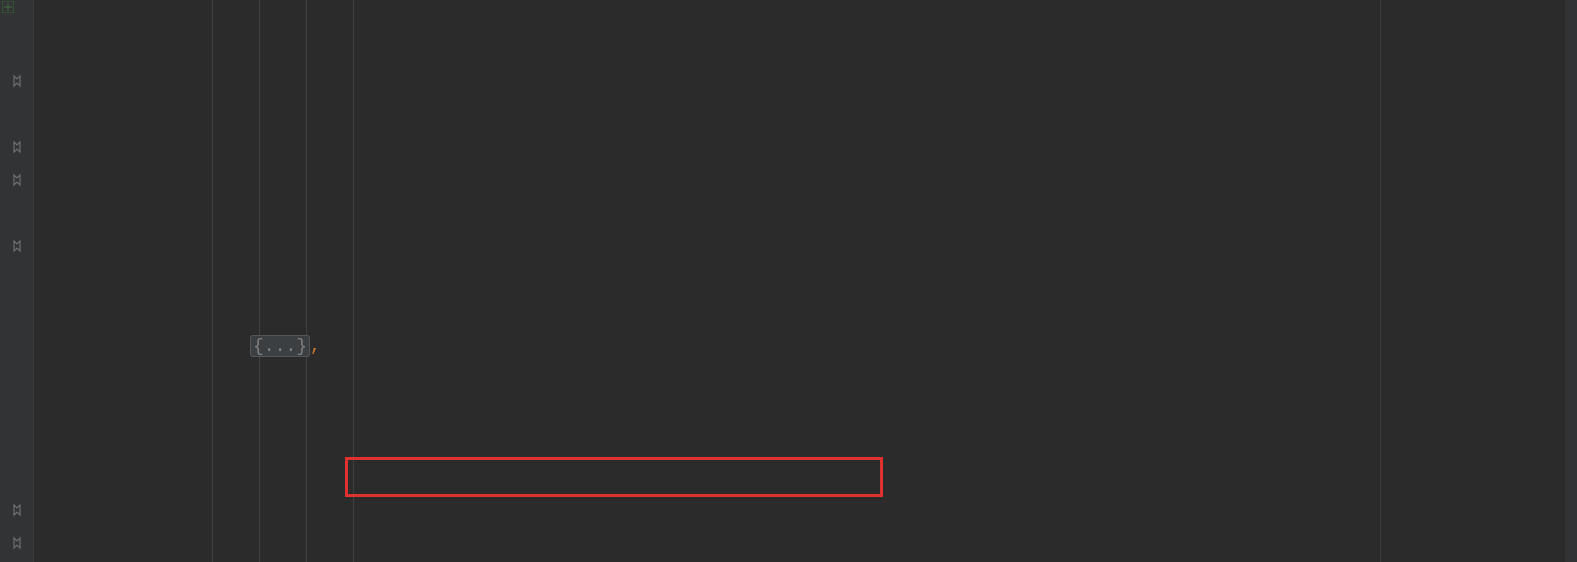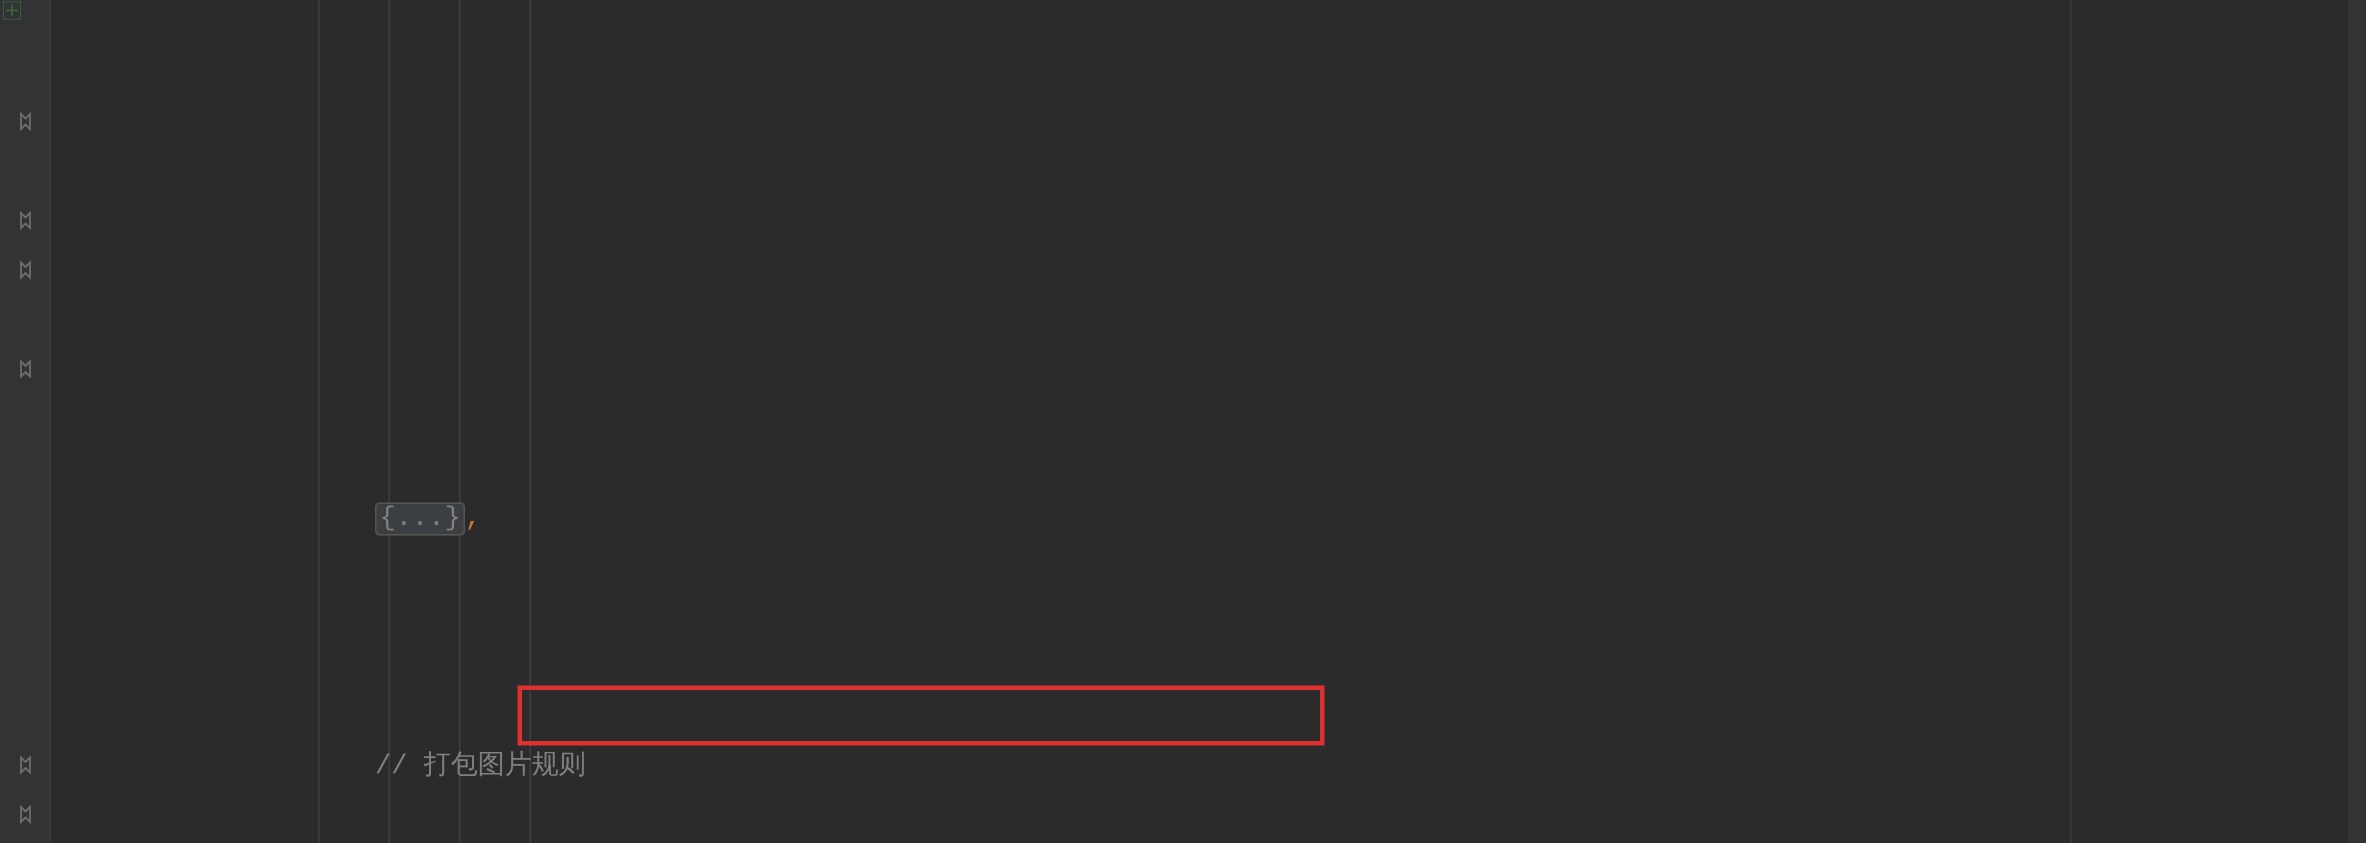--- a/index.html
+++ b/index.html
@@ -136,23 +136,20 @@
   <div class="indent-guide" style="left:225px;"></div>
   <div class="indent-guide" style="left:272px;"></div>
   <div class="indent-guide" style="left:319px;"></div>
 
   
   <div class="code-line">
     <span class="content">                <span class="folded-bg">{...}</span><span class="tok-punc">,</span></span>
   </div>
 
   
-  <div class="code-line">
-    <span class="content">                <span class="tok-comment">// 打包图片规则</span></span>
-  </div>
 
   
   
 
   
   
 
   
   
 

